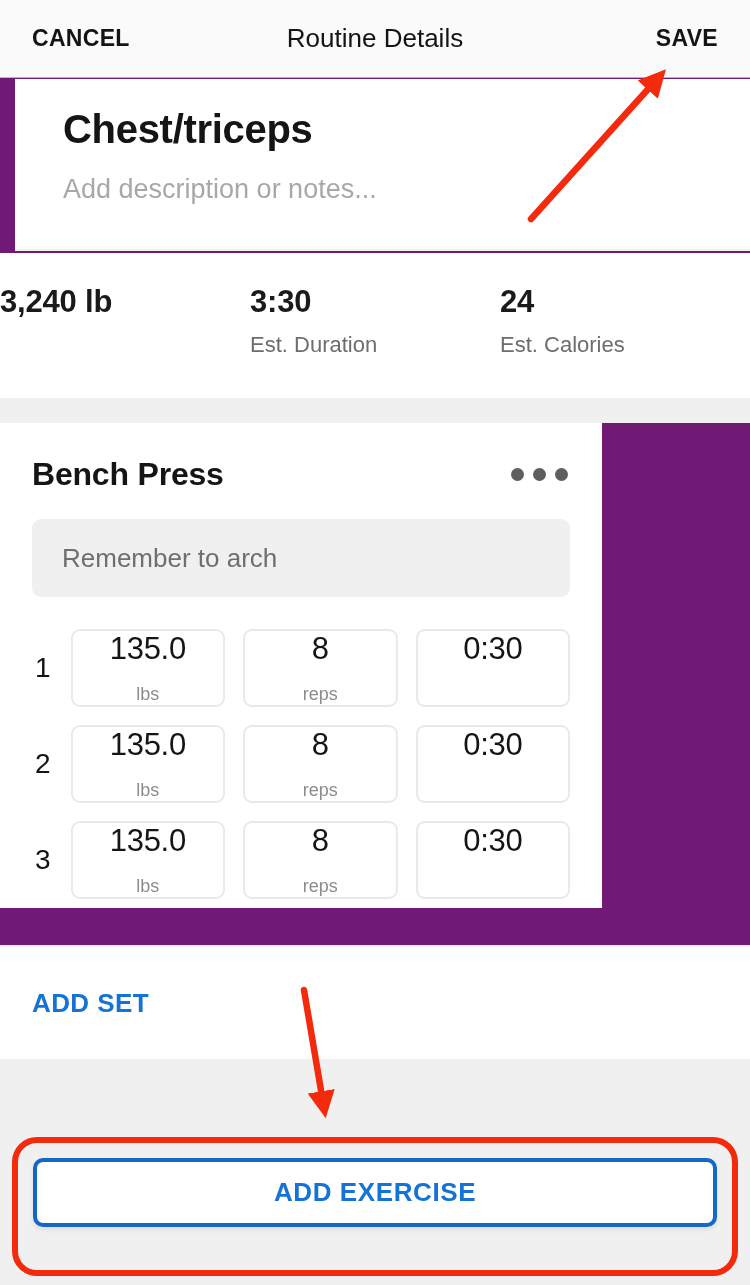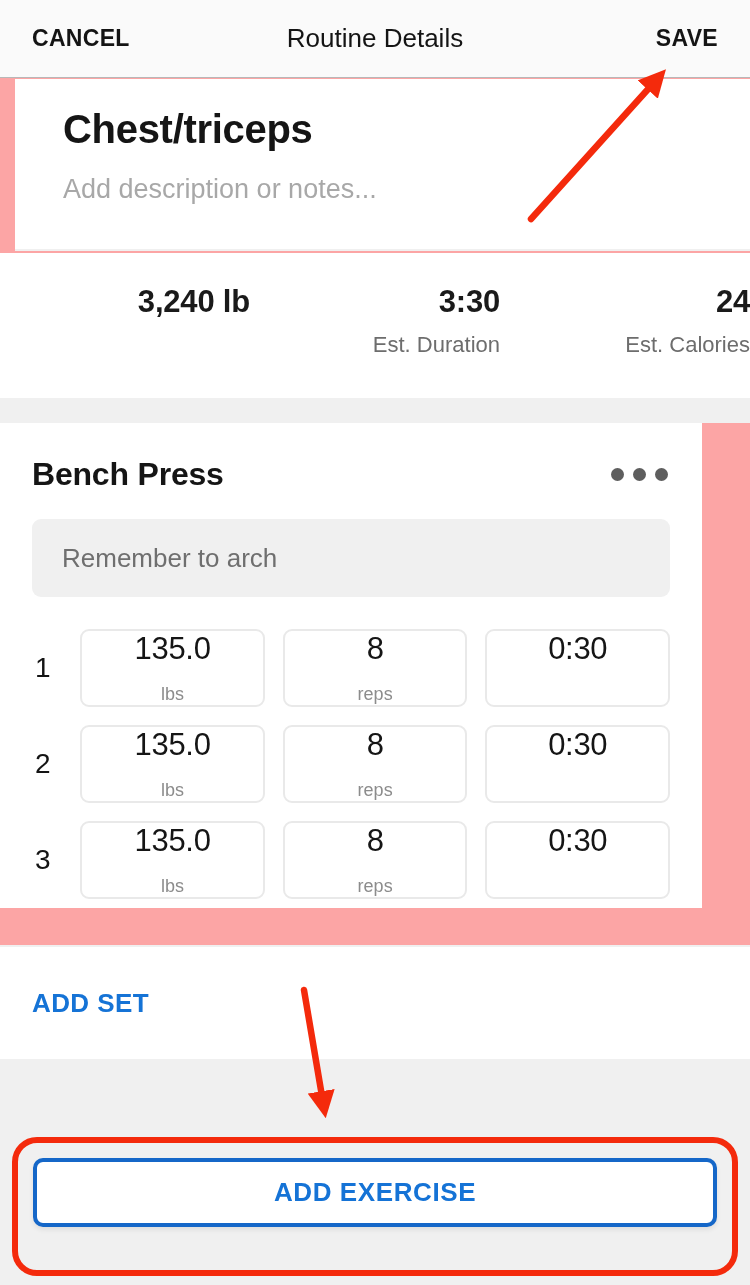--- a/index.html
+++ b/index.html
@@ -10,21 +10,21 @@
     background: #ffffff;
     font-family: "Liberation Sans", sans-serif;
     -webkit-font-smoothing: antialiased;
   }
 
   #app {
     position: relative;
     width: 750px;
     height: 1285px;
     overflow: hidden;
-    background: #fca5a5;
+    background: #701a75;
   }
 
   
   .nav-bar {
     position: absolute;
     top: 0; left: 0;
     width: 750px;
     height: 78px;
     background: #fafafa;
     border-bottom: 1px solid #b8b8b8;
@@ -85,21 +85,21 @@
     top: 253px; left: 0;
     width: 750px;
     height: 145px;
     display: flex;
     align-items: flex-start;
     padding-top: 31px;
     background: #ffffff;
   }
   .stat {
     flex: 1;
-    text-align: right;
+    text-align: left;
   }
   .stat-value {
     font-size: 31px;
     font-weight: bold;
     color: #1a1a1a;
     letter-spacing: -0.2px;
   }
   .stat-label {
     margin-top: 12px;
     font-size: 22px;
@@ -114,21 +114,21 @@
     width: 750px;
     background: #f0f0f0;
   }
   .band-top { top: 398px; height: 25px; }
   .band-bottom { top: 1047px; height: 91px; }
 
   
   .exercise {
     position: absolute;
     top: 423px; left: 0;
-    width: 702px;
+    width: 602px;
     background: #ffffff;
   }
   .ex-header {
     display: flex;
     align-items: center;
     justify-content: space-between;
     padding: 33px 32px 0 32px;
   }
   .ex-name {
     font-size: 32px;

